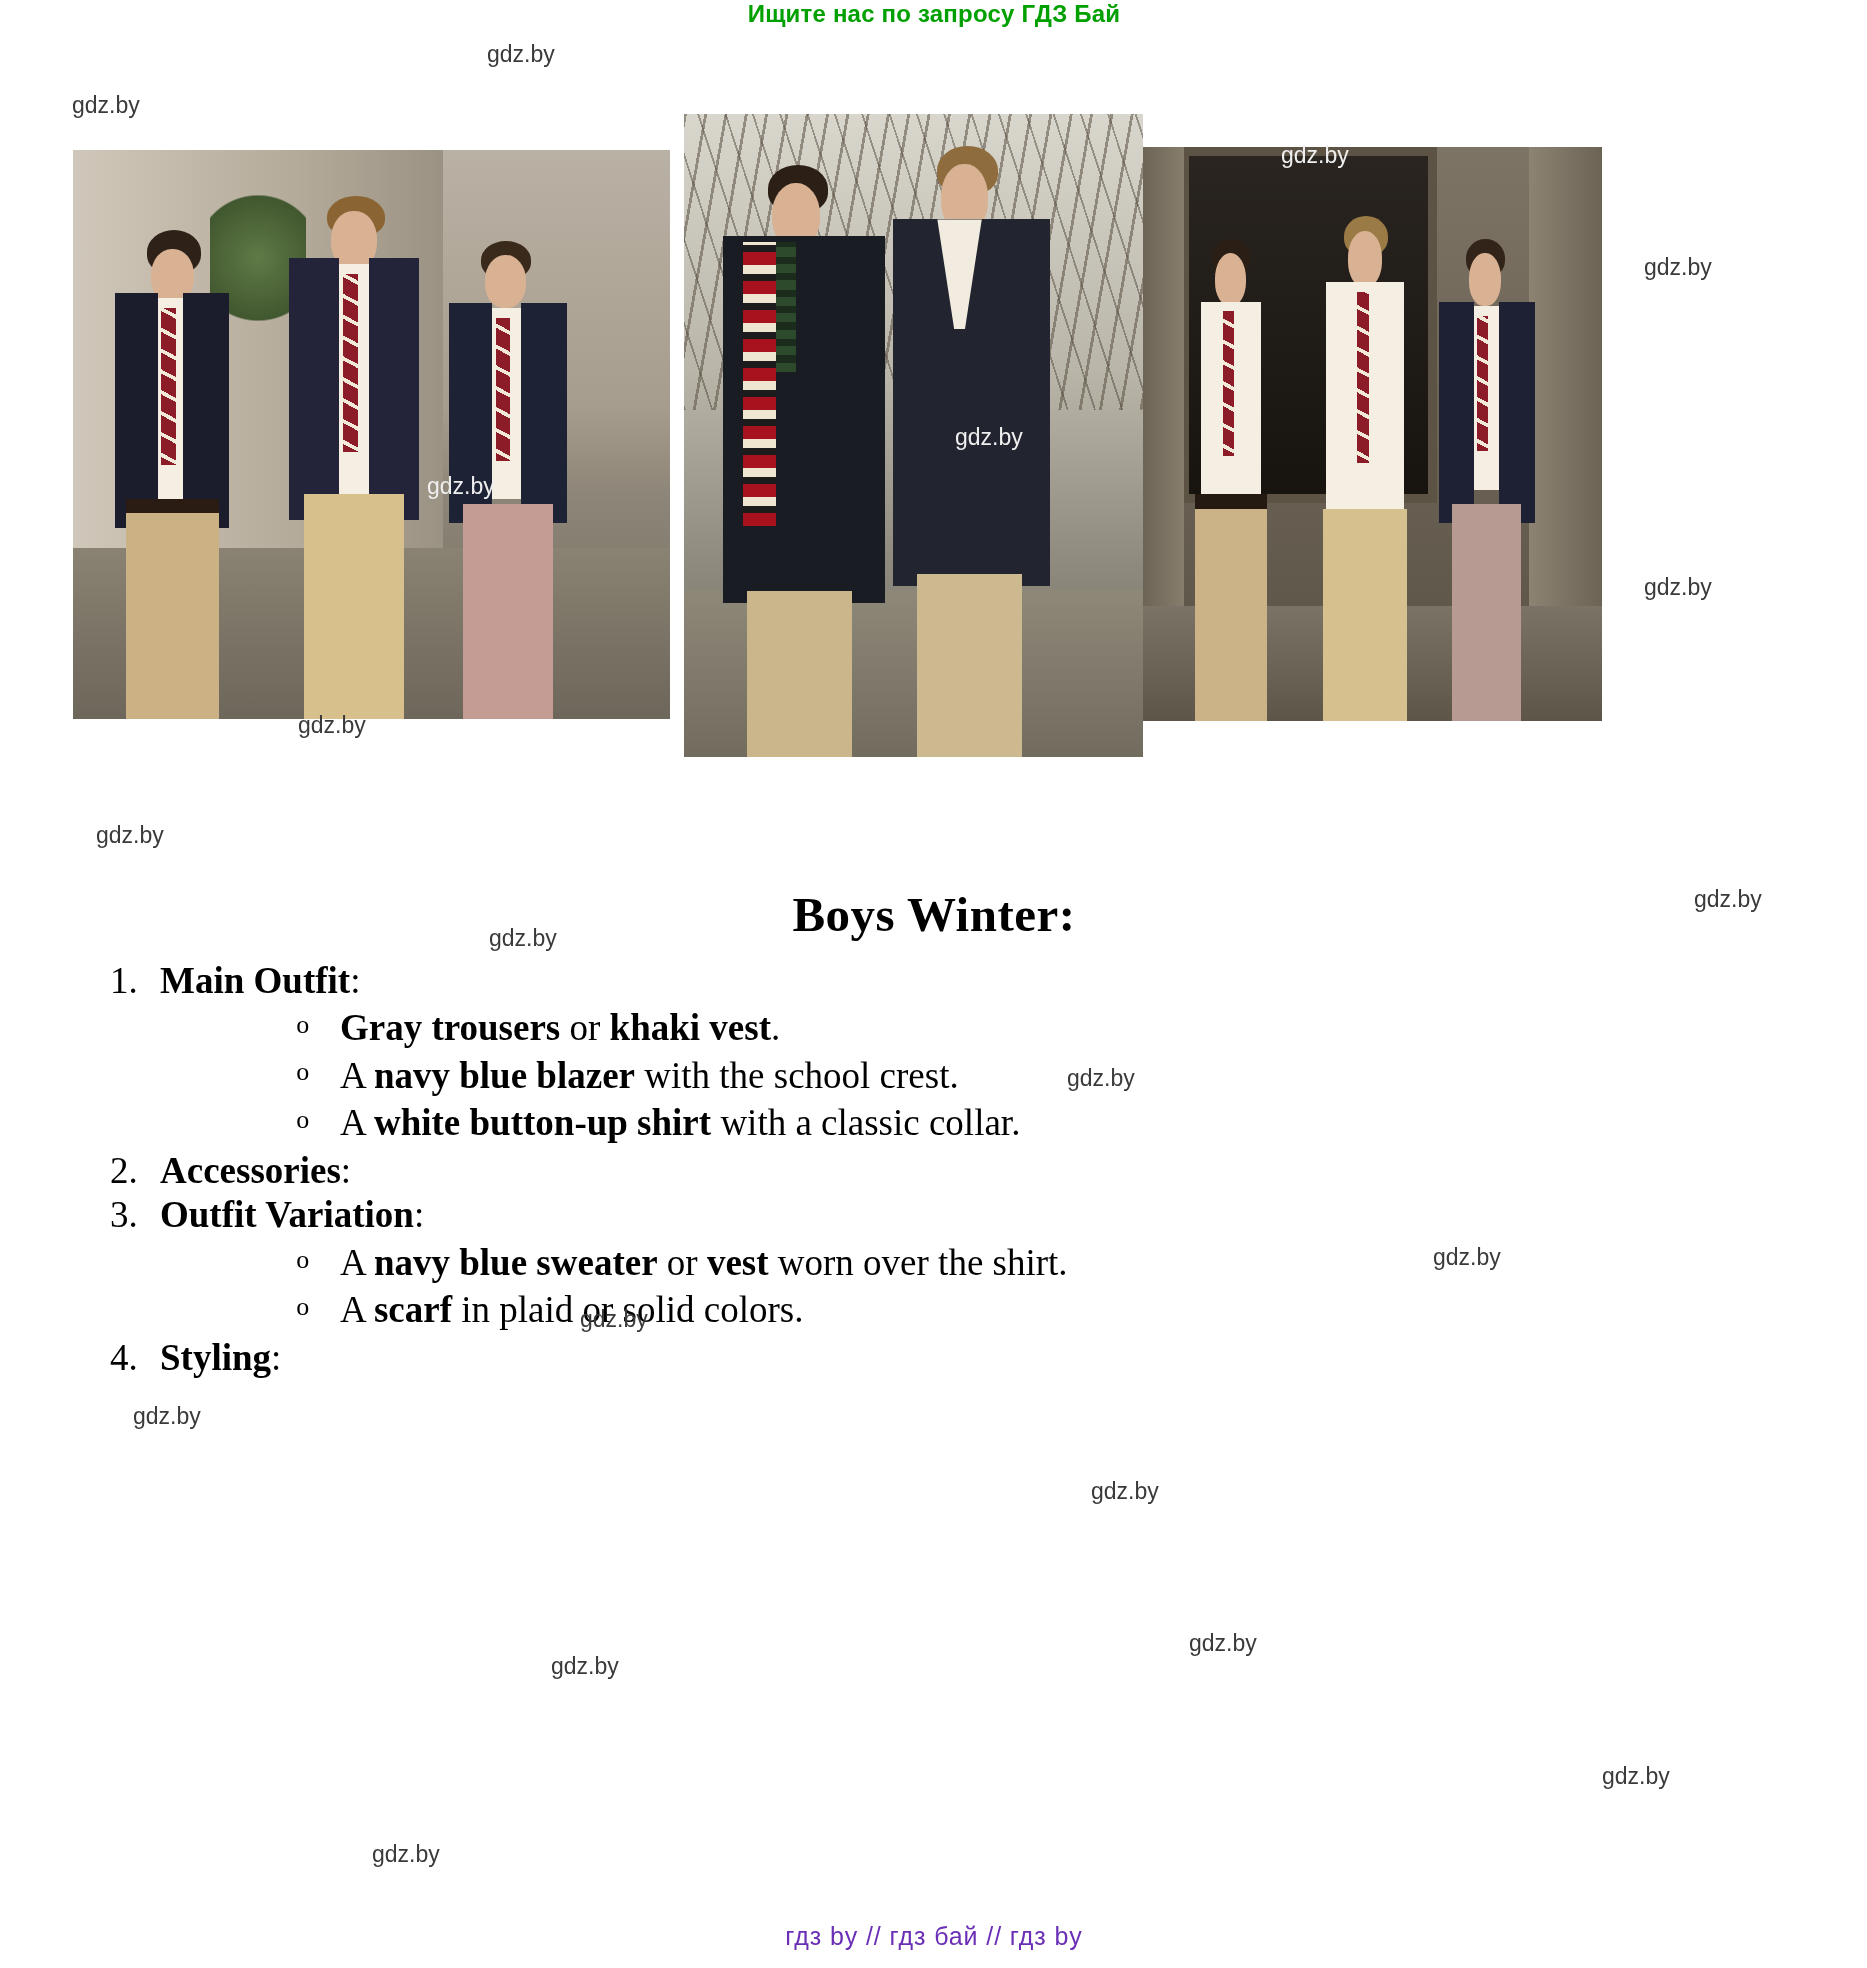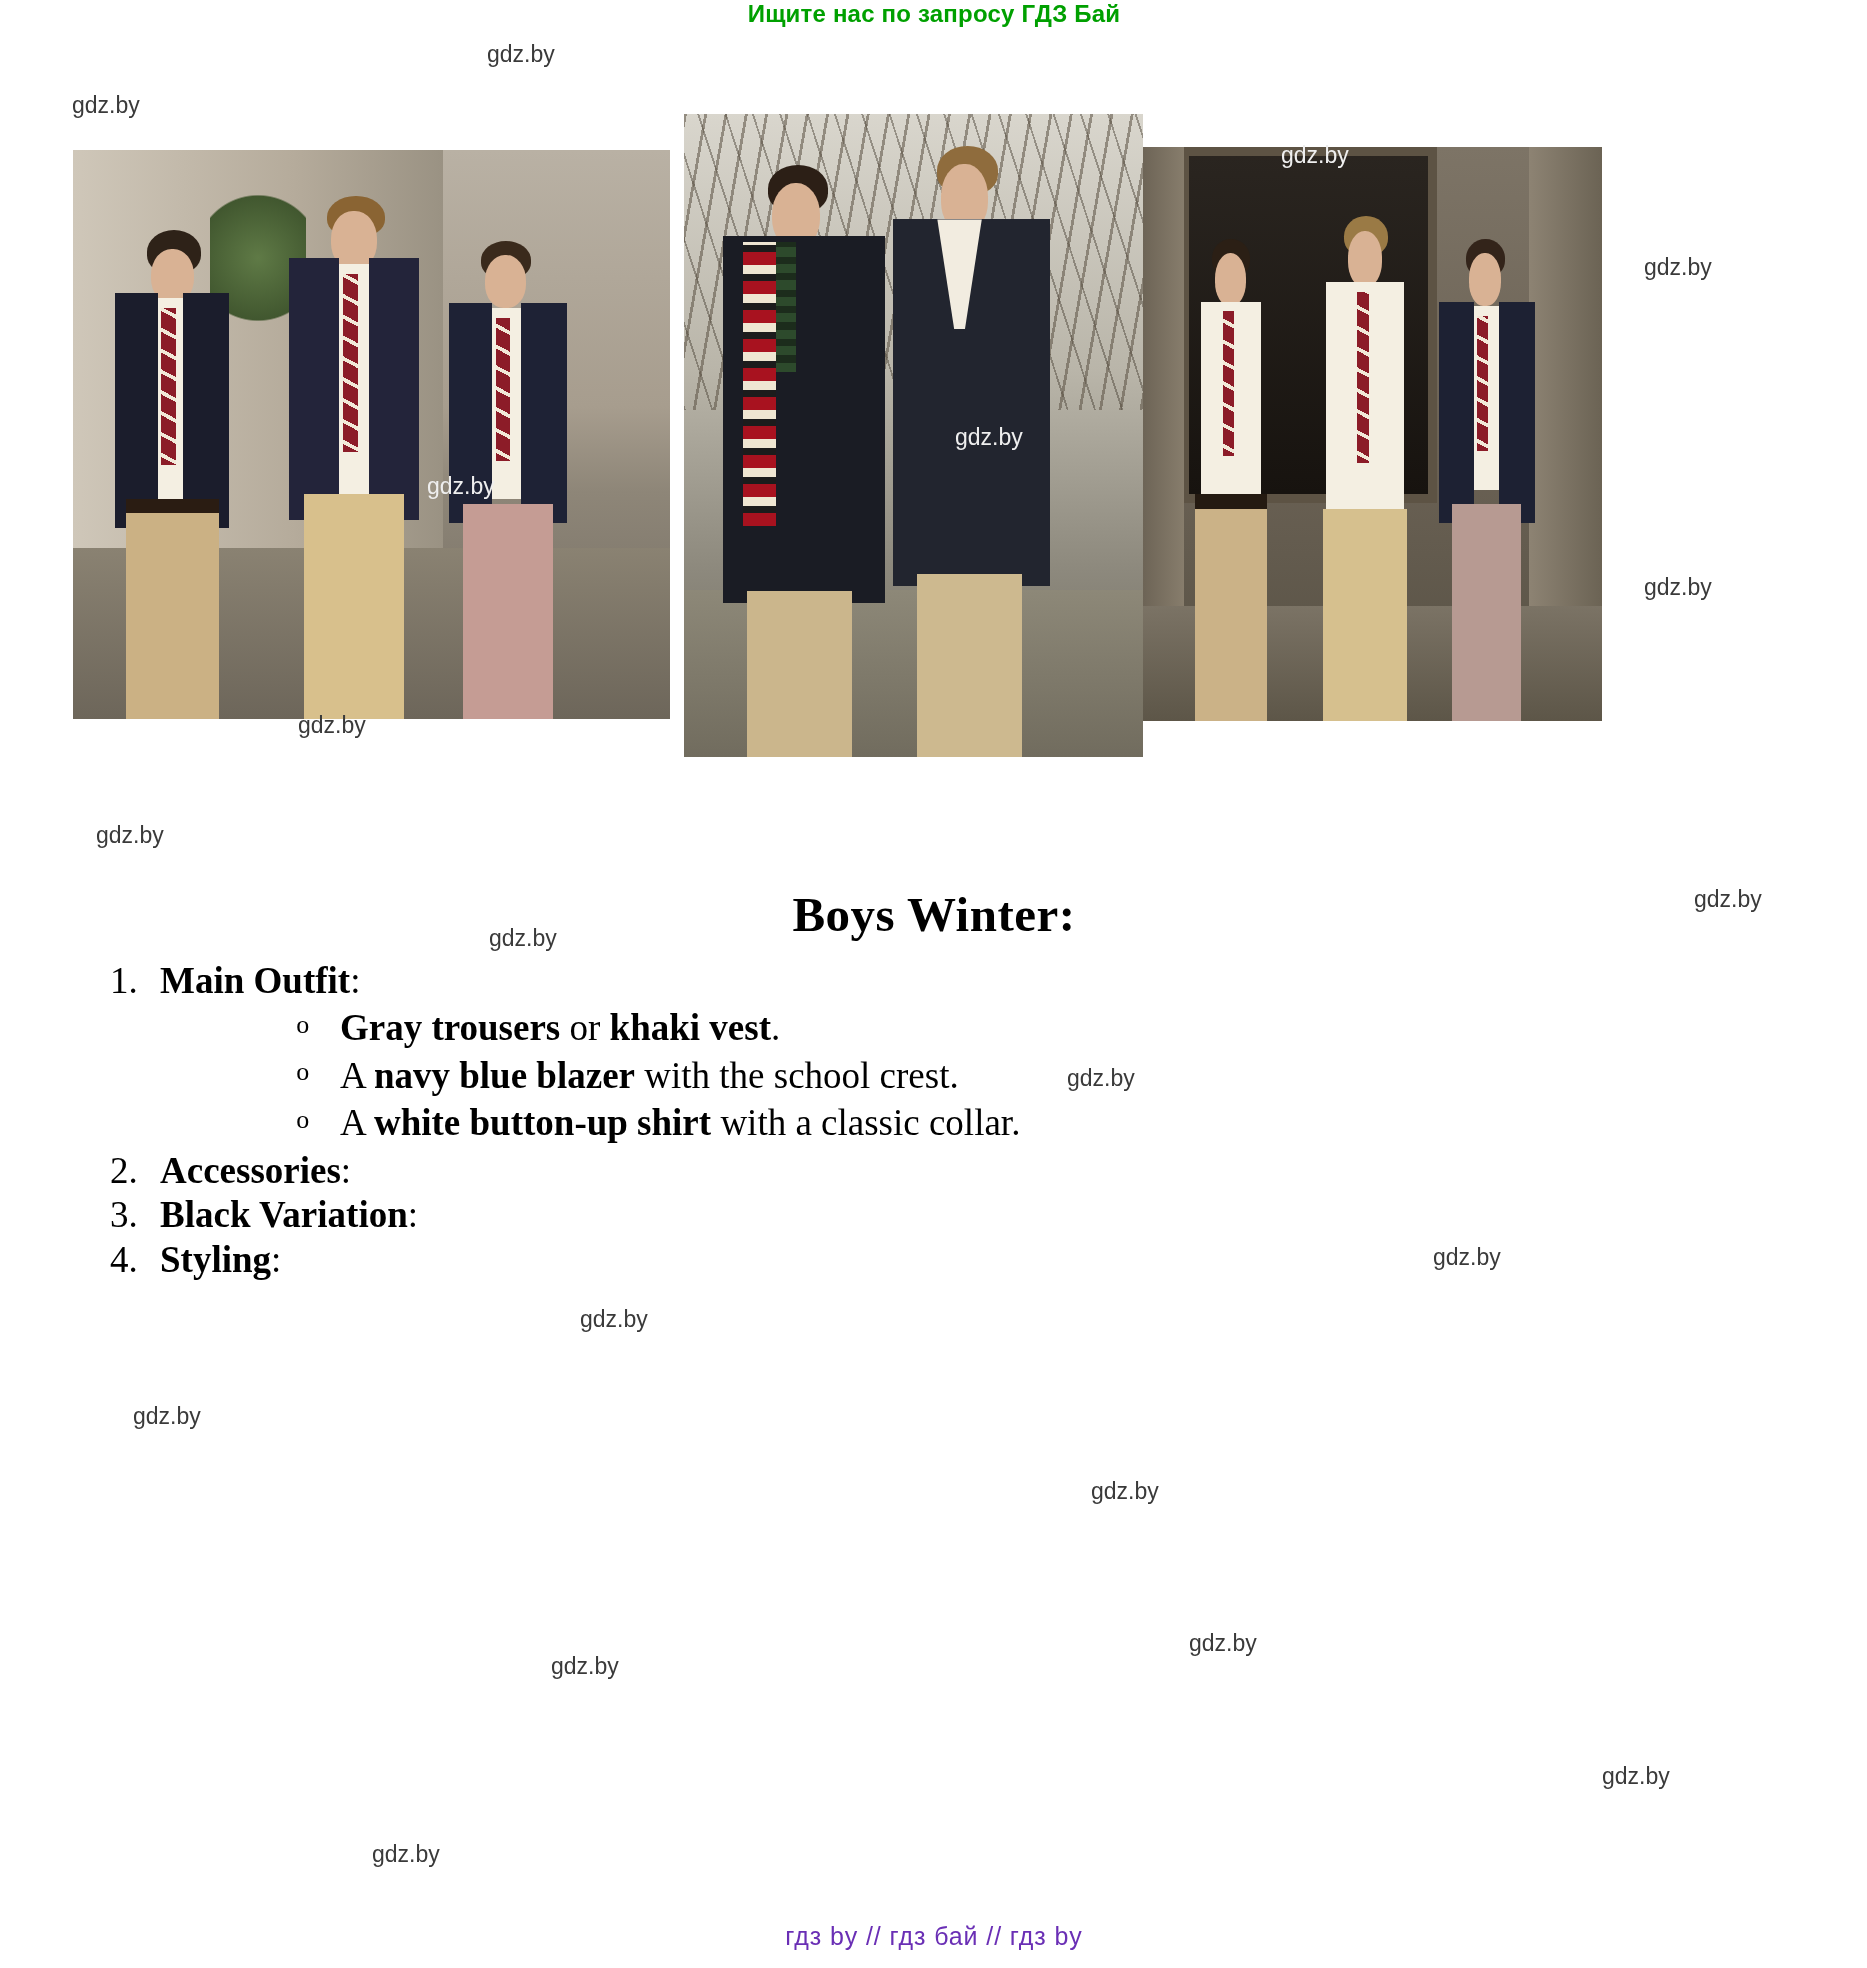--- a/index.html
+++ b/index.html
@@ -310,21 +310,25 @@
         <li><span>A </span><b>navy blue blazer</b><span> with the school crest.</span><b></b><span></span></li>
         <li><span>A </span><b>white button-up shirt</b><span> with a classic collar.</span><b></b><span></span></li>
       </ul>
     </li>
 
     <li>
       <span class="lihead">Accessories</span><span>:</span>
     </li>
 
     <li>
-      <span class="lihead">Black Variation</span><span>:</span>
+      <span class="lihead">Outfit Variation</span><span>:</span>
+      <ul class="inner">
+        <li><span>A </span><b>navy blue sweater</b><span> or </span><b>vest</b><span> worn over the shirt.</span></li>
+        <li><span>A </span><b>scarf</b><span> in plaid or solid colors.</span><b></b><span></span></li>
+      </ul>
     </li>
 
     <li>
       <span class="lihead">Styling</span><span>:</span>
     </li>
   </ol>
 </div>
 
 <div class="footer">гдз by  //  гдз бай  //  гдз by</div>
 

